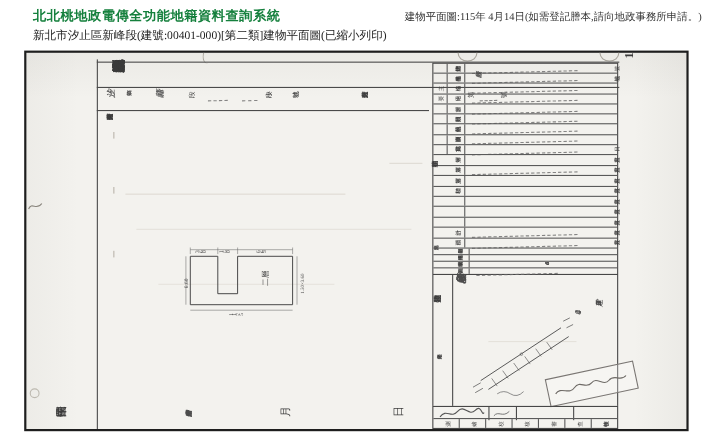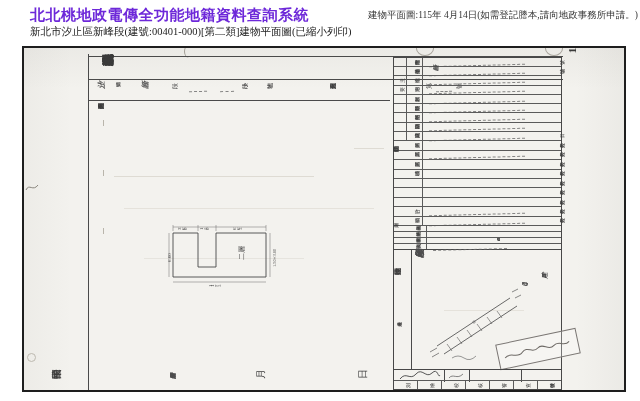--- a/index.html
+++ b/index.html
@@ -1,19 +1,19 @@
 <!DOCTYPE html>
 <html><head>
 <meta charset="utf-8">
 <style>
   html,body{margin:0;padding:0;background:#fff;}
   #stage{position:relative;width:640px;height:401px;background:#ffffff;overflow:hidden;
          font-family:"Liberation Serif", serif;color:#222;}
   
-  .app-title{position:absolute;left:30px;top:6px;font-size:15px;font-weight:bold;color:#6d28d9;letter-spacing:.5px;}
+  .app-title{position:absolute;left:30px;top:6px;font-size:12px;font-weight:bold;color:#15803d;letter-spacing:.5px;}
   .app-sub{position:absolute;left:30px;top:25px;font-size:10.5px;color:#222;}
   .app-date{position:absolute;left:368px;top:9px;font-size:9.5px;color:#333;}
   
   .scan{position:absolute;left:22px;top:46px;width:604px;height:346px;border:2px solid #1e1e1e;box-sizing:border-box;
         background:#f3f2ee;
         background-image:linear-gradient(180deg,rgba(90,85,75,.05),rgba(0,0,0,0) 12%),
                          linear-gradient(90deg,rgba(90,85,75,.04),rgba(0,0,0,0) 8%,rgba(0,0,0,0) 92%,rgba(90,85,75,.05));
         overflow:hidden;font-family:"Liberation Serif", serif;}
   .scan *{position:absolute;box-sizing:border-box;}
   .ln{background:#4a4a4a;}

